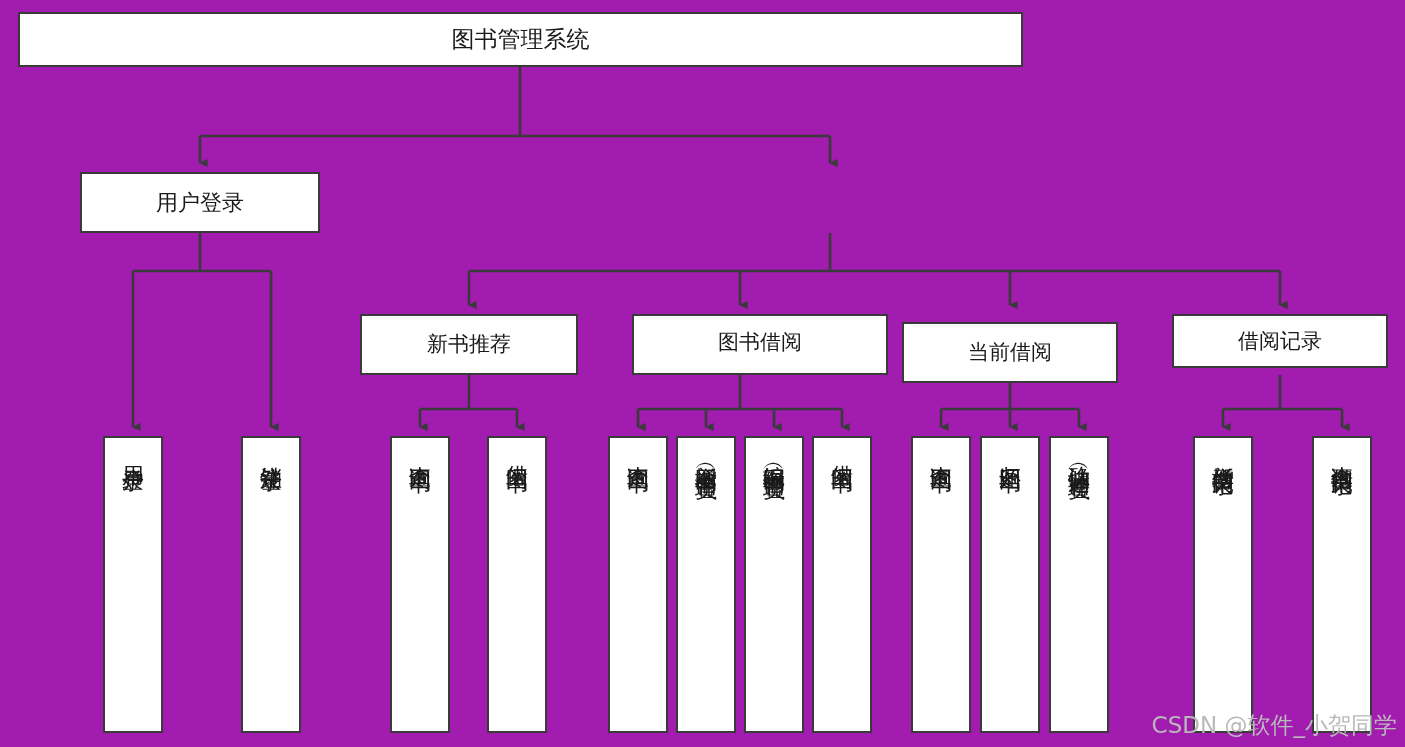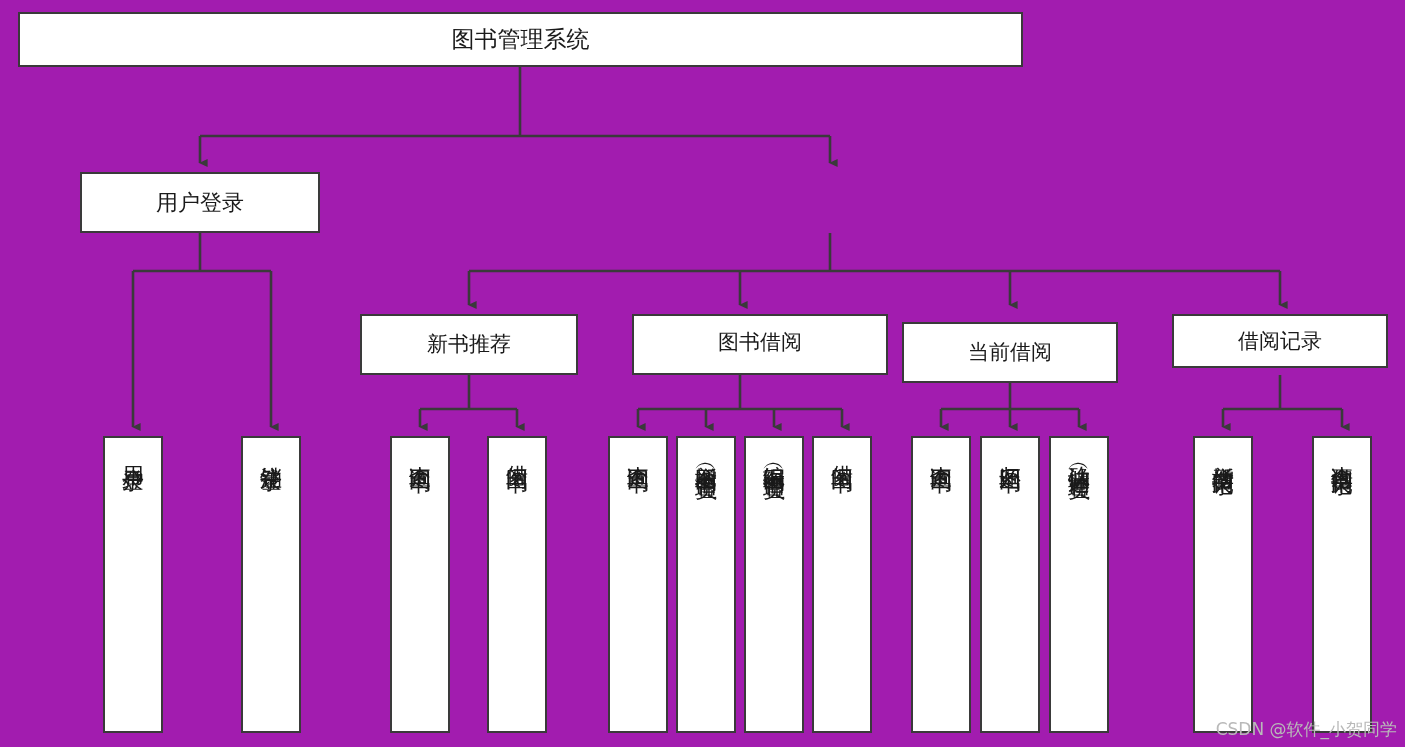--- a/index.html
+++ b/index.html
@@ -55,21 +55,21 @@
     letter-spacing: 2px;
     line-height: 1;
   }
   .node.leaf.tall-text {
     align-items: flex-start;
   }
   #watermark {
     position: absolute;
     right: 8px;
     bottom: 6px;
-    font-size: 17px;
+    font-size: 23px;
     color: #b9b9b9;
     z-index: 5;
     white-space: pre;
   }
 </style>
 </head>
 <body>
 
 <div id="diagram-root">
 

